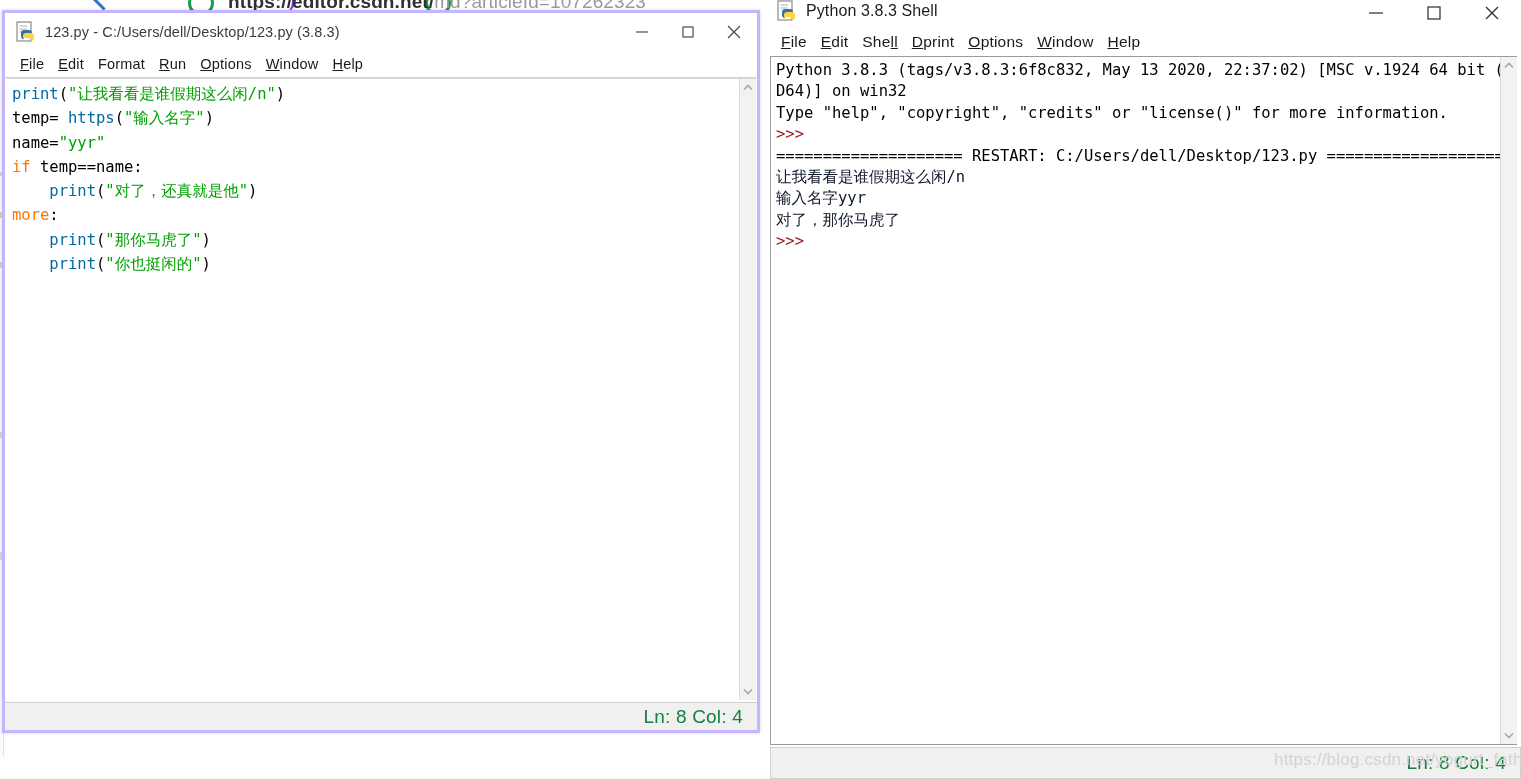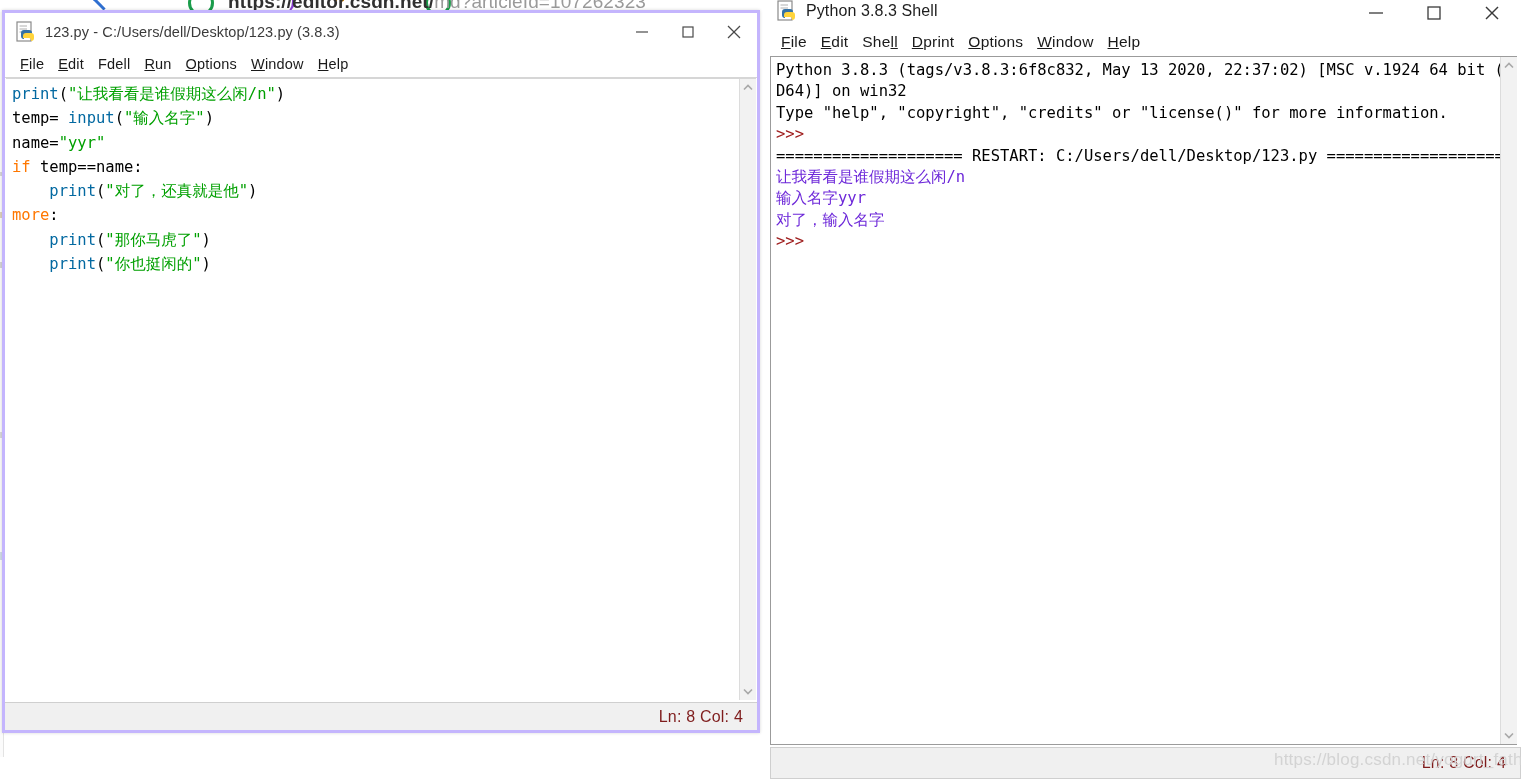--- a/index.html
+++ b/index.html
@@ -126,21 +126,21 @@
     line-height: 24.3px;
     white-space: pre;
     color: #000000;
     overflow: hidden;
   }
   .kw   { color: #ff7700; }
   .bi   { color: #0369a1; }
   .str  { color: #00a000; }
   .def  { color: #000000; }
   .prompt { color: #a02020; }
-  .outp { color: #6d28d9; }
+  .outp { color: #0f172a; }
 
   
   .vscroll {
     position: absolute;
     top: 0; right: 0;
     width: 17px; bottom: 0;
     background: #f2f2f2;
     border-left: 1px solid #dcdcdc;
     box-sizing: border-box;
   }
@@ -164,22 +164,22 @@
     height: 28px;
     background: #f0f0f0;
     border-top: 1px solid #cfcfcf;
     display: flex;
     align-items: center;
     justify-content: flex-end;
     padding-right: 14px;
     box-sizing: border-box;
   }
   .status-text {
-    font-size: 16px;
-    color: #7f1d1d;
+    font-size: 19px;
+    color: #15803d;
     letter-spacing: 0.2px;
     white-space: nowrap;
   }
 
   
   #editor-window {
     left: 2px; top: 10px;
     width: 758px; height: 723px;
     border: 3px solid #c4b5fd;
     box-shadow: 0 0 3px rgba(0,0,0,0.16);
@@ -304,30 +304,30 @@
               <line x1="3" y1="3" x2="15" y2="15" stroke="#4a4a4a" stroke-width="1.3"></line>
               <line x1="15" y1="3" x2="3" y2="15" stroke="#4a4a4a" stroke-width="1.3"></line>
             </svg>
         </div>
       </div>
     </div>
 
     <div class="menubar">
       <div class="menu-item"><u>F</u><span>ile</span></div>
       <div class="menu-item"><u>E</u><span>dit</span></div>
-      <div class="menu-item"><span>F</span><span>dell</span></div>
+      <div class="menu-item"><span>F</span><span>ormat</span></div>
       <div class="menu-item"><u>R</u><span>un</span></div>
       <div class="menu-item"><u>O</u><span>ptions</span></div>
       <div class="menu-item"><u>W</u><span>indow</span></div>
       <div class="menu-item"><u>H</u><span>elp</span></div>
     </div>
 
     <div class="textwrap">
       <div class="codearea" id="editor-code"><span class="bi">print</span>(<span class="str">"让我看看是谁假期这么闲/n"</span>)
-temp= <span class="bi">input</span>(<span class="str">"输入名字"</span>)
+temp= <span class="bi">https</span>(<span class="str">"输入名字"</span>)
 name=<span class="str">"yyr"</span>
 <span class="kw">if</span> temp==name:
     <span class="bi">print</span>(<span class="str">"对了，还真就是他"</span>)
 <span class="kw">more</span>:
     <span class="bi">print</span>(<span class="str">"那你马虎了"</span>)
     <span class="bi">print</span>(<span class="str">"你也挺闲的"</span>)</div>
       <div class="vscroll">
         <div class="arrow up">
           <svg width="10" height="7" viewBox="0 0 10 7">
               <polyline points="1,5.5 5,1.5 9,5.5" fill="none" stroke="#a8a8a8" stroke-width="1.6"></polyline>
@@ -391,21 +391,21 @@
     </div>
 
     <div class="textwrap">
       <div class="codearea" id="shell-code"><span class="def">Python 3.8.3 (tags/v3.8.3:6f8c832, May 13 2020, 22:37:02) [MSC v.1924 64 bit (AM</span>
 <span class="def">D64)] on win32</span>
 <span class="def">Type "help", "copyright", "credits" or "license()" for more information.</span>
 <span class="prompt">&gt;&gt;&gt;</span>
 <span class="def">==================== RESTART: C:/Users/dell/Desktop/123.py ====================</span>
 <span class="outp">让我看看是谁假期这么闲/n</span>
 <span class="outp">输入名字yyr</span>
-<span class="outp">对了，输入名字</span>
+<span class="outp">对了，那你马虎了</span>
 <span class="prompt">&gt;&gt;&gt;</span></div>
       <div class="vscroll">
         <div class="arrow up">
           <svg width="10" height="7" viewBox="0 0 10 7">
               <polyline points="1,5.5 5,1.5 9,5.5" fill="none" stroke="#a8a8a8" stroke-width="1.6"></polyline>
             </svg>
         </div>
         <div class="thumb" style="top:17px; height:615px;"></div>
         <div class="arrow down">
           <svg width="10" height="7" viewBox="0 0 10 7">

